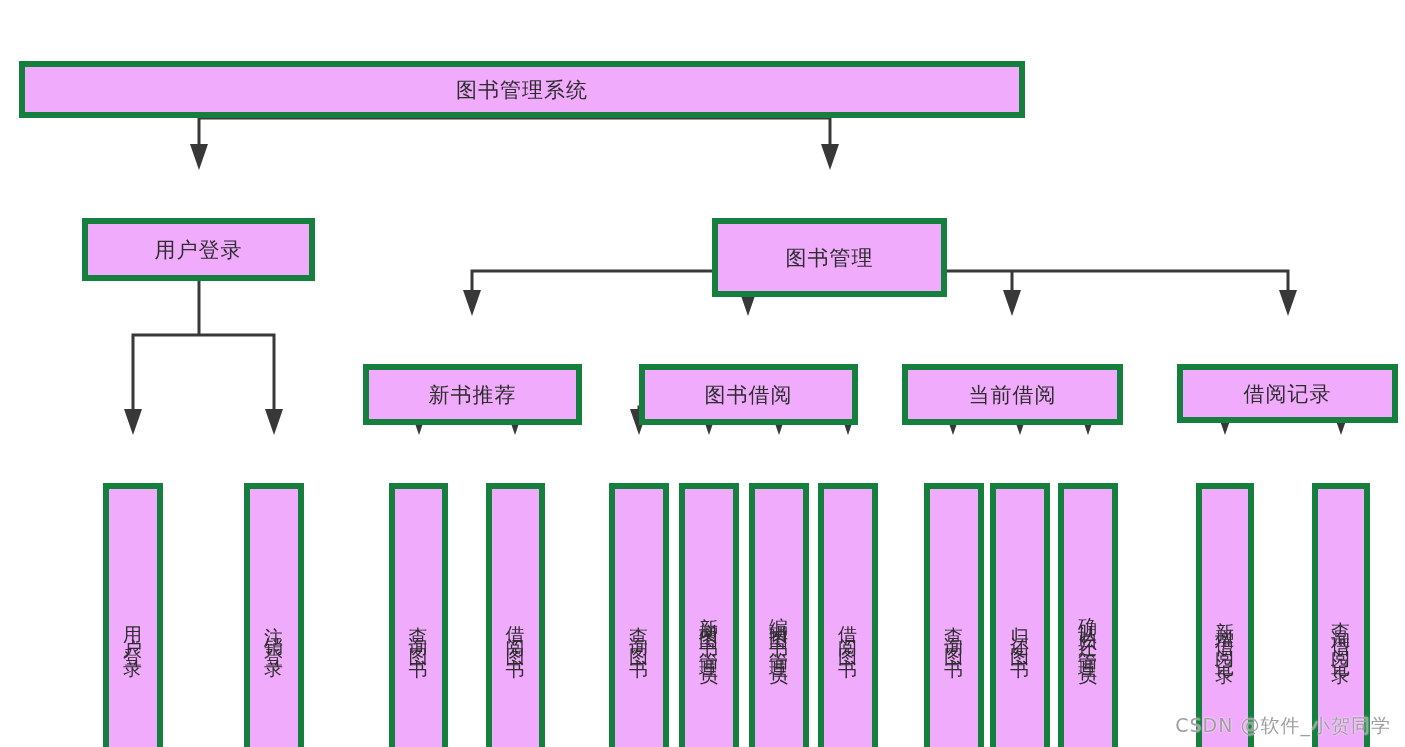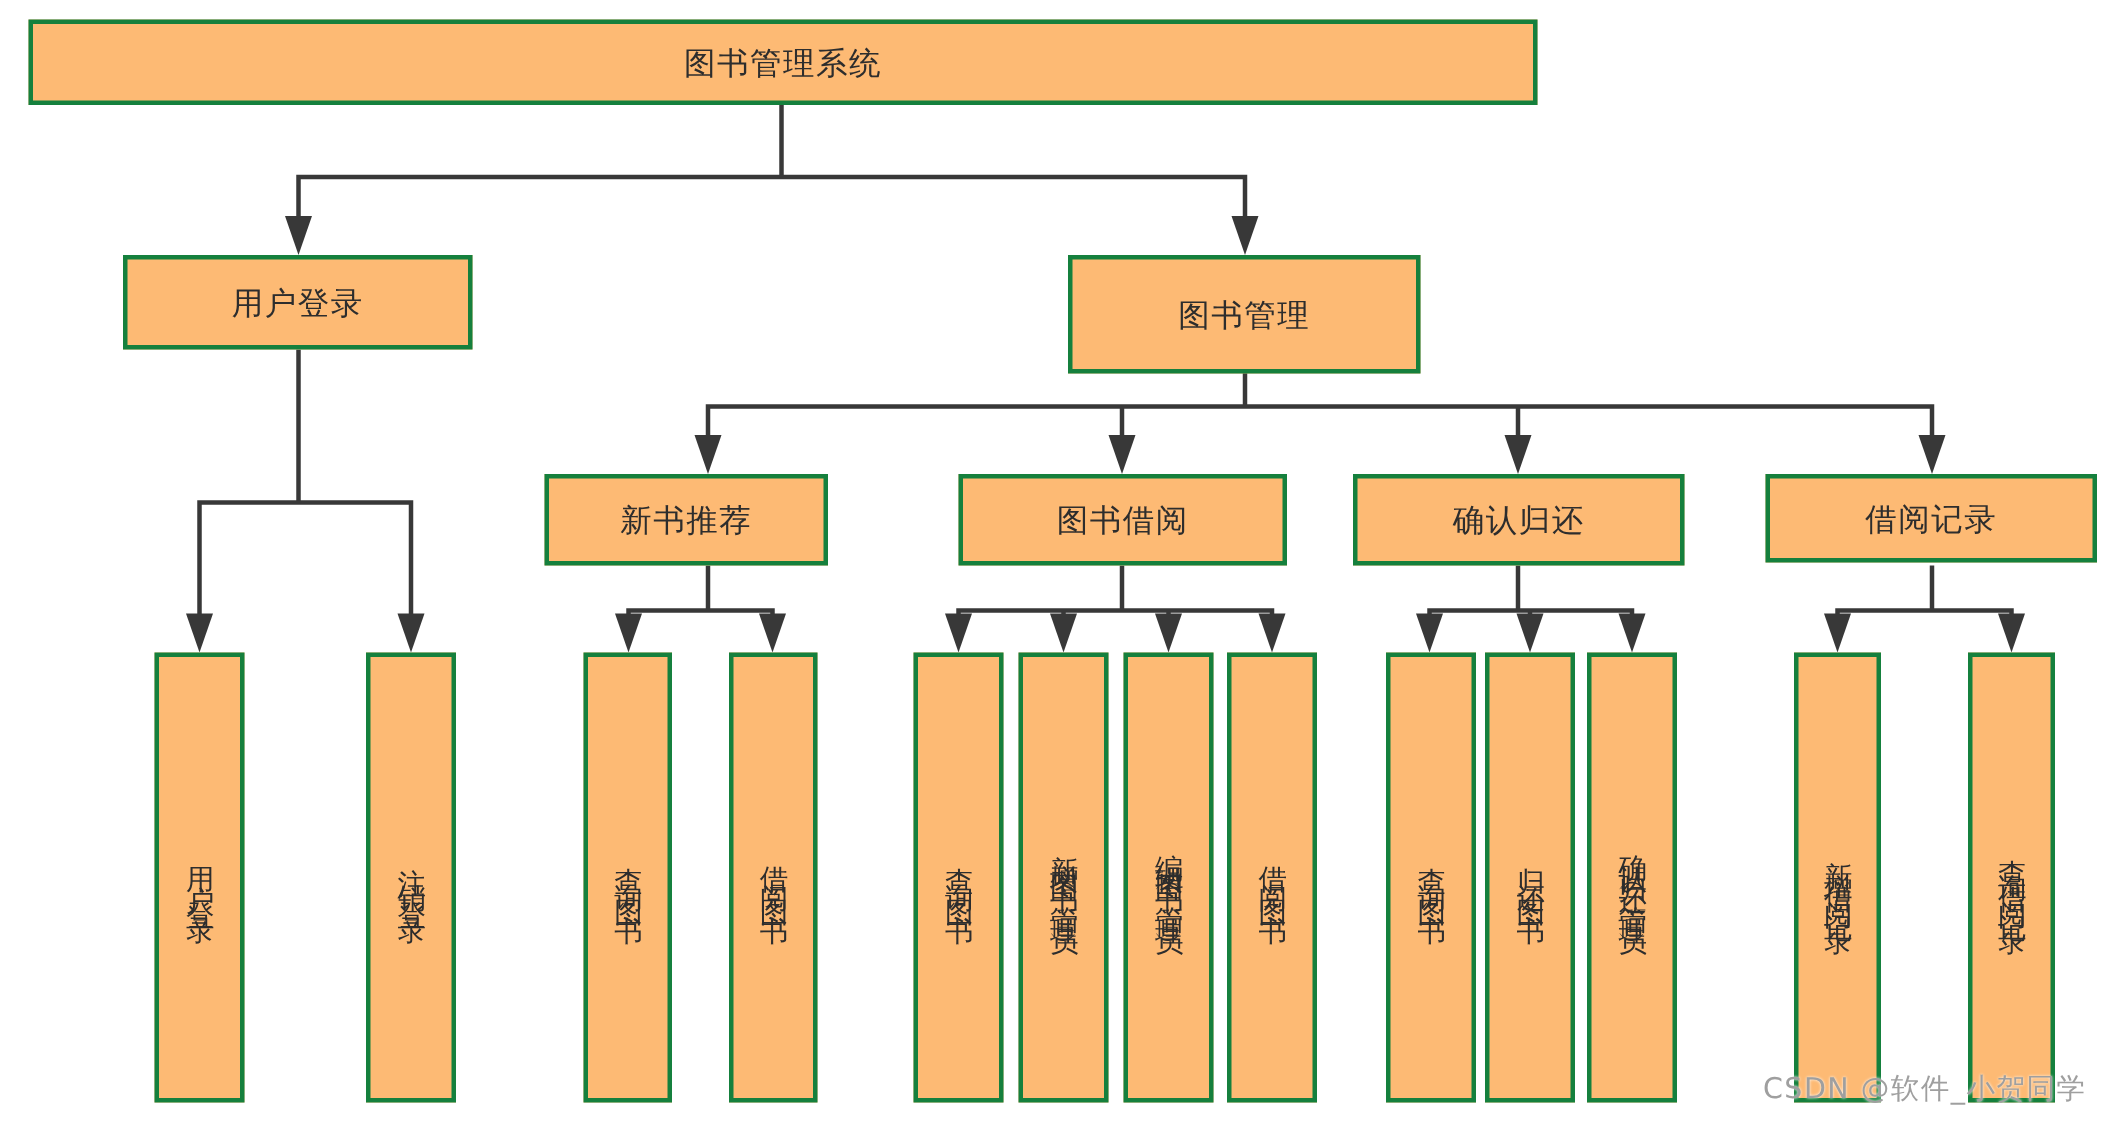--- a/index.html
+++ b/index.html
@@ -2,23 +2,24 @@
 <html><head>
 <meta charset="utf-8">
 <style>
   html,body{margin:0;padding:0;background:#fff;}
   .stage{
     position:relative;width:1405px;height:747px;background:#ffffff;overflow:hidden;
     font-family:"DejaVu Sans","Liberation Sans",sans-serif;color:#2d2d2d;
   }
   svg.connectors{position:absolute;left:0;top:0;width:1405px;height:747px;}
   .box{
-    position:absolute;box-sizing:border-box;background:#fdba74;
-    border:3px solid #15803d;display:flex;align-items:center;justify-content:center;
+    position:absolute;box-sizing:border-box;background:#f0abfc;
+    border:6px solid #15803d;display:flex;align-items:center;justify-content:center;
     text-align:center;
+    margin-top:48px;
   }
   .box.h{font-size:21px;letter-spacing:1px;}
   .vtext{
     writing-mode:vertical-rl;text-orientation:mixed;
     font-size:19px;letter-spacing:11px;line-height:1;white-space:nowrap;
   }
   .watermark{
     position:absolute;right:14px;bottom:8px;font-size:19px;color:#9f9f9f;
     letter-spacing:1px;text-shadow:0 0 2px #ffffff;text-align:right;
   }
@@ -78,23 +79,23 @@
       <polygon points="1216,409 1234,409 1225,435"></polygon>
       <polygon points="1332,409 1350,409 1341,435"></polygon>
     </g>
   </svg>
 
   <div class="box h" style="left:19px;top:13px;width:1006px;height:57px">图书管理系统</div>
 
   <div class="box h" style="left:82px;top:170px;width:233px;height:63px">用户登录</div>
   <div class="box h" style="left:712px;top:170px;width:235px;height:79px">图书管理</div>
 
-  <div class="box h" style="left:363px;top:316px;width:189px;height:61px">新书推荐</div>
+  <div class="box h" style="left:363px;top:316px;width:219px;height:61px">新书推荐</div>
   <div class="box h" style="left:639px;top:316px;width:219px;height:61px">图书借阅</div>
-  <div class="box h" style="left:902px;top:316px;width:221px;height:61px">确认归还</div>
+  <div class="box h" style="left:902px;top:316px;width:221px;height:61px">当前借阅</div>
   <div class="box h" style="left:1177px;top:316px;width:221px;height:59px">借阅记录</div>
 
   <div class="box" style="left:103px;top:435px;width:60px;height:300px">
     <span class="vtext">用户登录</span>
   </div>
   <div class="box" style="left:244px;top:435px;width:60px;height:300px">
     <span class="vtext">注销登录</span>
   </div>
 
   <div class="box" style="left:389px;top:435px;width:59px;height:300px">

